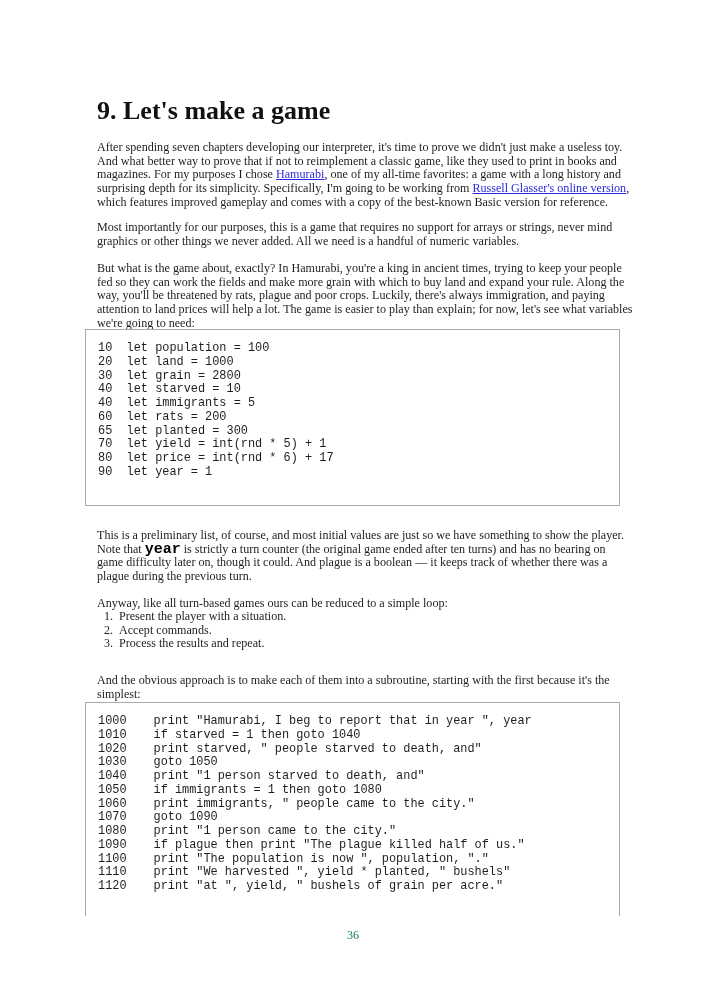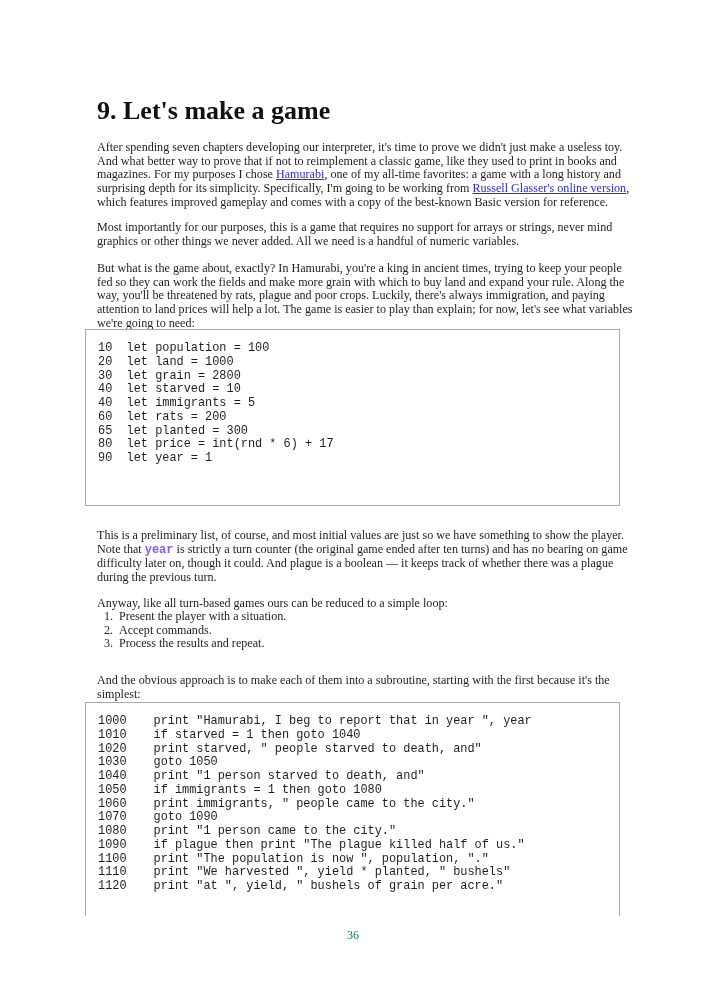--- a/index.html
+++ b/index.html
@@ -43,22 +43,22 @@
       color: #1e1e1e;
     }
     .para a {
       color: #1a0dab;
       color: #2a2ae0;
       text-decoration: underline;
     }
     .inline-code {
       font-family: "Liberation Mono", "DejaVu Sans Mono", monospace;
       font-weight: bold;
-      font-size: 12px;
-      color: #8b5cf6;
+      font-size: 15px;
+      color: #000000;
     }
     .code-box {
       position: absolute;
       left: 0;
       width: 535px;
       border: 1px solid #a9a9a9;
       background: #ffffff;
       box-sizing: border-box;
     }
     .code-box.open-bottom {
@@ -123,20 +123,21 @@
 
   <div class="code-box" style="top:329px; height:177px;">
     <div class="code-lines" style="top:12px;">
       <div class="code-line"><span class="ln-a">10</span><span>let population = 100</span></div>
       <div class="code-line"><span class="ln-a">20</span><span>let land = 1000</span></div>
       <div class="code-line"><span class="ln-a">30</span><span>let grain = 2800</span></div>
       <div class="code-line"><span class="ln-a">40</span><span>let starved = 10</span></div>
       <div class="code-line"><span class="ln-a">40</span><span>let immigrants = 5</span></div>
       <div class="code-line"><span class="ln-a">60</span><span>let rats = 200</span></div>
       <div class="code-line"><span class="ln-a">65</span><span>let planted = 300</span></div>
+      <div class="code-line"><span class="ln-a">70</span><span>let yield = int(rnd * 5) + 1</span></div>
       <div class="code-line"><span class="ln-a">80</span><span>let price = int(rnd * 6) + 17</span></div>
       <div class="code-line"><span class="ln-a">90</span><span>let year = 1</span></div>
     </div>
   </div>
 
   <p class="para" style="top:517px;">
     <span>This is a preliminary list, of course, and most initial values are just so we have something to show the player. Note that </span><span class="inline-code">year</span><span> is strictly a turn counter (the original game ended after ten turns) and has no bearing on game difficulty later on, though it could. And plague is a boolean — it keeps track of whether there was a plague during the previous turn.</span>
   </p>
 
   <p class="para" style="top:585px;">Anyway, like all turn-based games ours can be reduced to a simple loop:</p>

